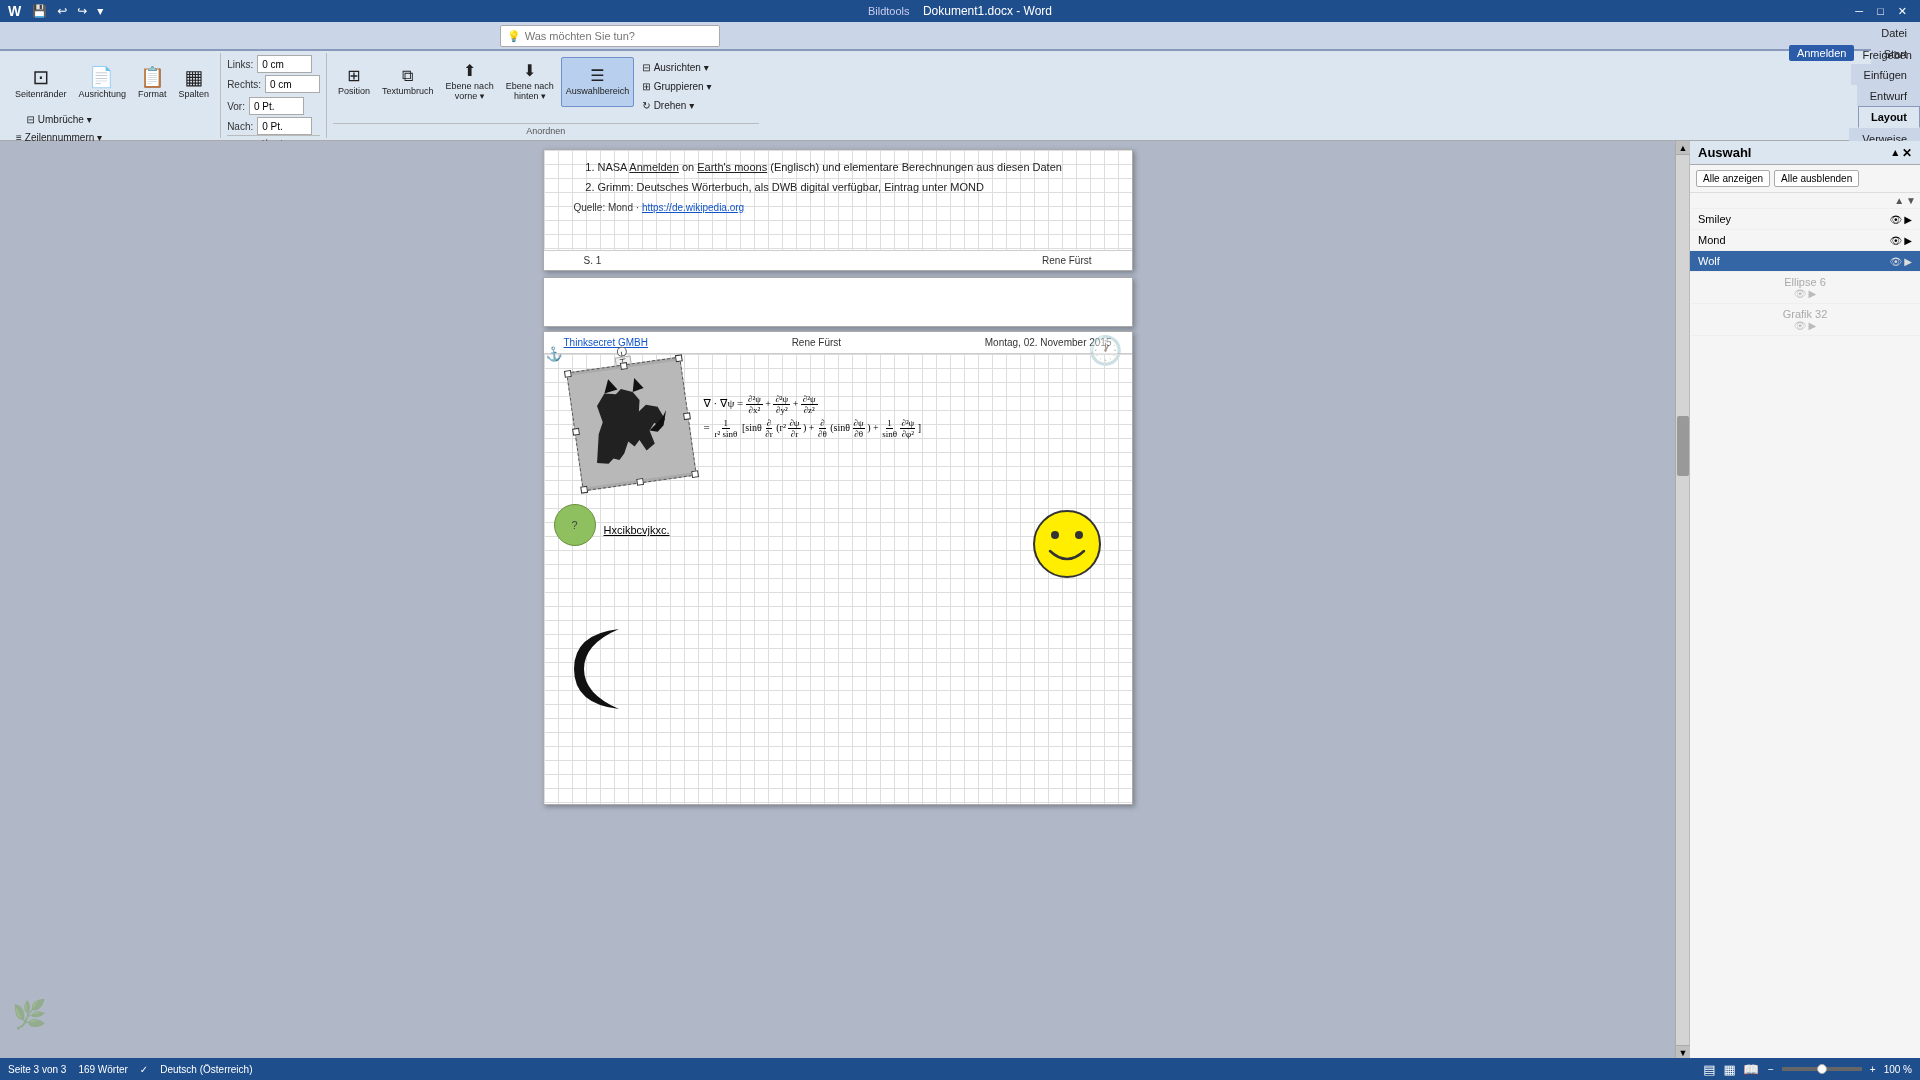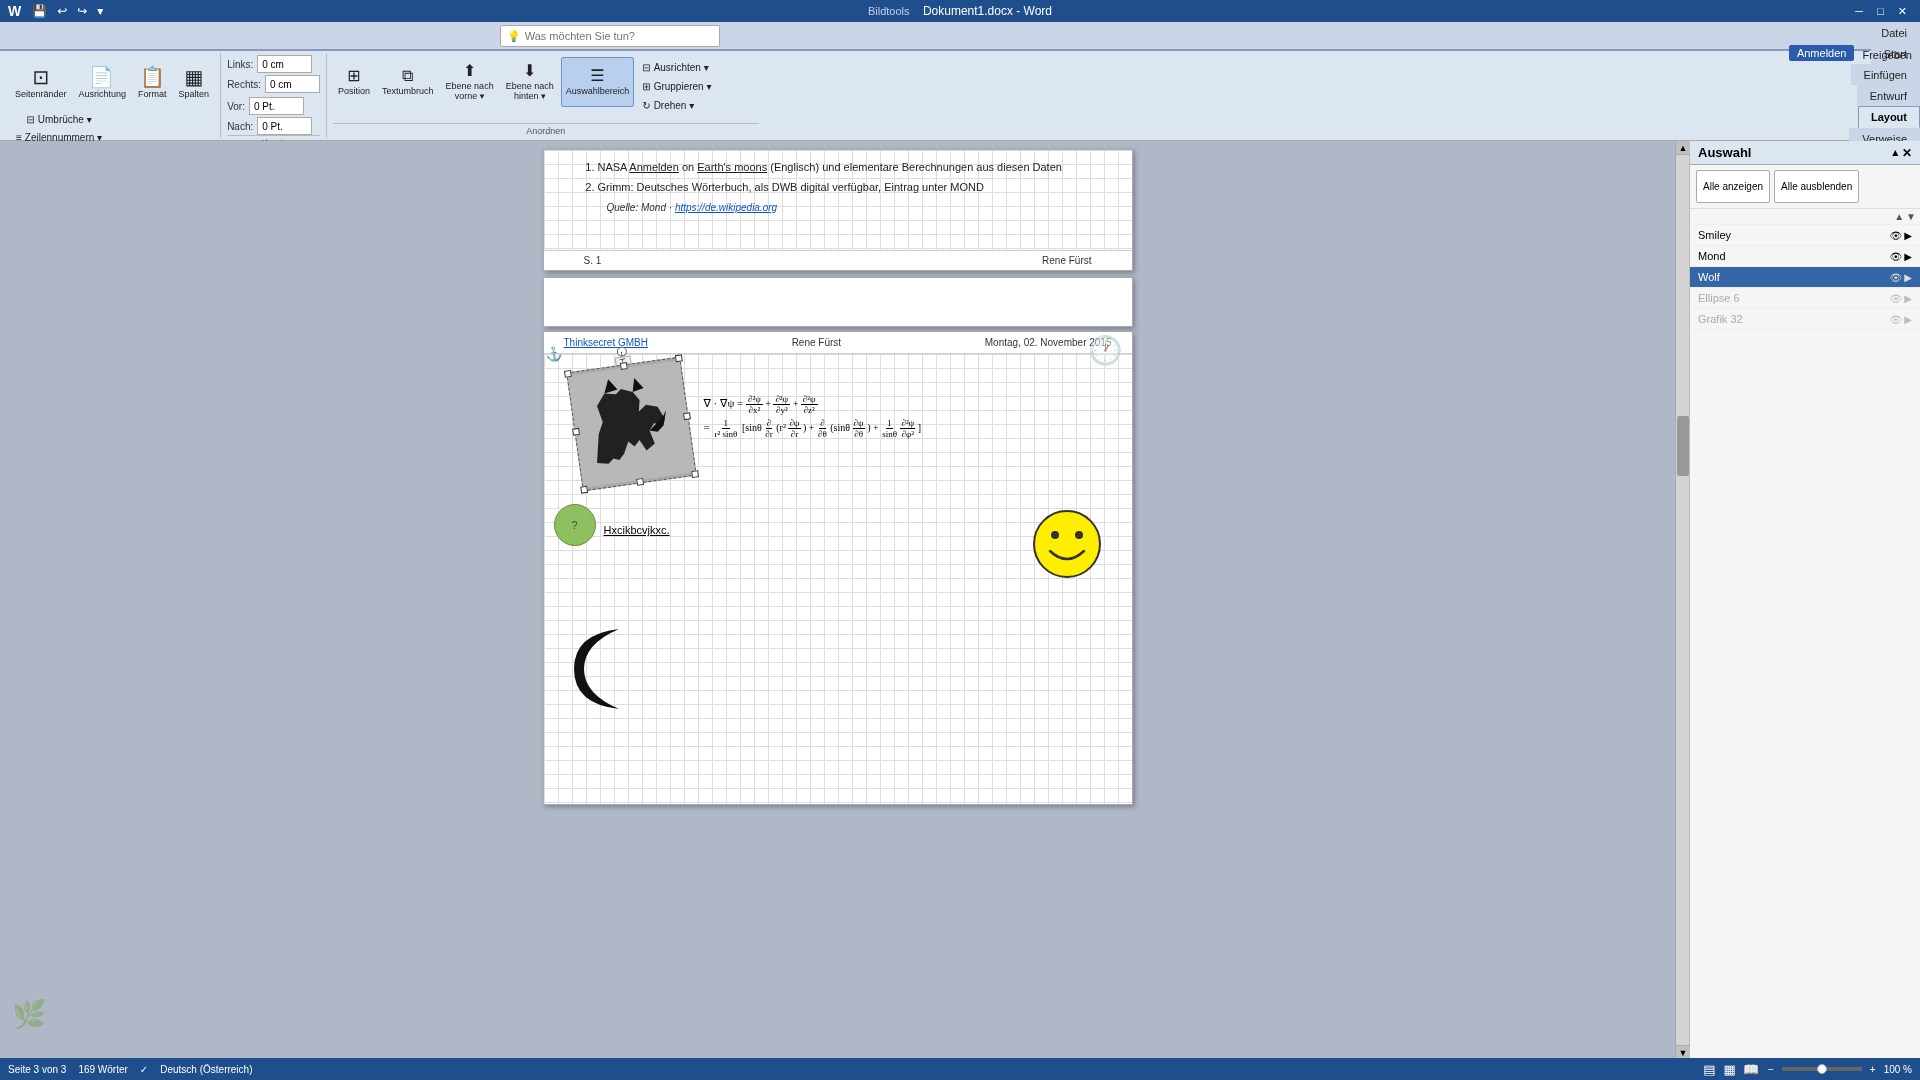--- a/index.html
+++ b/index.html
@@ -192,21 +192,21 @@
       border-bottom: 1px solid #ccc;
       padding: 4px 40px;
       font-size: 10px;
       color: #333;
     }
 
     
     .numbered-list { padding-left: 20px; font-size: 11px; line-height: 1.8; }
     .numbered-list li { color: #222; }
     .link { color: #1155cc; text-decoration: underline; }
-    .source-line { font-size: 10px; margin-top: 4px; font-style: italic; color: #333; padding-left: 33px; }
+    .source-line { font-size: 10px; margin-top: 4px; color: #333; }
 
     
     .page3-content { min-height: 460px; position: relative; }
     .ellipse {
       width: 42px;
       height: 42px;
       background: #90b060;
       border-radius: 50%;
       display: flex;
       align-items: center;
@@ -236,38 +236,38 @@
       justify-content: space-between;
       align-items: center;
       padding: 4px 6px;
       background: #dce6f1;
       border-bottom: 1px solid #aaa;
       font-size: 12px;
       font-weight: bold;
     }
     .panel-action-btn {
       font-size: 10px;
-      padding: 10px 6px;
+      padding: 2px 6px;
       border: 1px solid #aaa;
       background: white;
       cursor: pointer;
       border-radius: 2px;
     }
     .panel-item {
       display: flex;
       justify-content: space-between;
       align-items: center;
       padding: 4px 8px;
       font-size: 11px;
       border-bottom: 1px solid #eee;
       cursor: pointer;
     }
     .panel-item.selected { background: #3465a4; color: white; }
     .panel-item-actions { display: flex; gap: 2px; }
-    .panel-item.grayed { color: #aaa; }
+    .panel-item.grayed { color: #aaa; flex-direction: column; }
     #panel-scroll-area { overflow-y: auto; flex: 1; }
 
     
     #statusbar {
       height: 22px;
       background: #1e4e8c;
       color: white;
       display: flex;
       align-items: center;
       justify-content: space-between;

